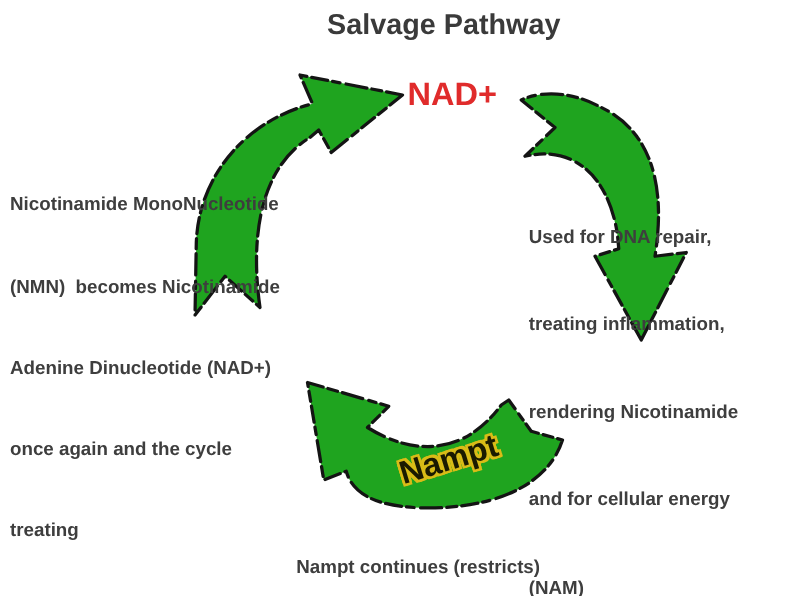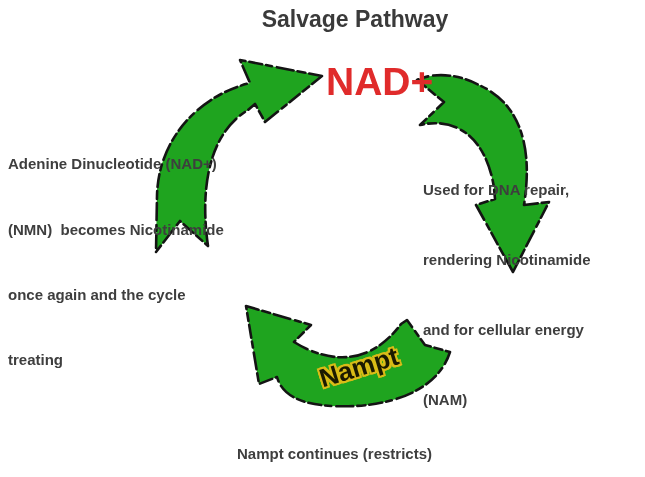--- a/index.html
+++ b/index.html
@@ -35,21 +35,21 @@
   }
   .node {
     position: absolute;
     font-weight: bold;
     color: #0f0f0f;
     font-size: 33px;
     letter-spacing: 0px;
   }
   .node-nad {
     left: 326px; top: 60px;
-    font-size: 39px;
+    font-size: 26px;
     color: #e02b2b;
   }
   .node-nmn { left: 160px; top: 247px; }
   .node-nam { left: 433px; top: 281px; }
   .note {
     position: absolute;
     font-size: 15px;
     font-weight: bold;
     color: #3e3e3e;
     white-space: pre;
@@ -96,28 +96,30 @@
              C 328 363 369 367 401 324
              L 407 320 L 425 345 L 450 352
              C 438 390 391 409 331 406
              C 300 404 282 395 277 377
              L 259 384 Z" fill="#1fa41f"></path>
   </svg>
 
   <div class="node node-nad">NAD+</div>
 
   <div class="note note-left">
+    <div>Nicotinamide MonoNucleotide</div>
+    <div>(NMN)  becomes Nicotinamide</div>
     <div>Adenine Dinucleotide (NAD+)</div>
-    <div>(NMN)  becomes Nicotinamide</div>
     <div>once again and the cycle</div>
     <div>treating</div>
   </div>
 
   <div class="note note-right">
     <div>Used for DNA repair,</div>
+    <div>treating inflammation,</div>
     <div>rendering Nicotinamide</div>
     <div>and for cellular energy</div>
     <div>(NAM)</div>
   </div>
 
   <div class="note note-bottom">
     <div>Nampt continues (restricts)</div>
     
     
   </div>

